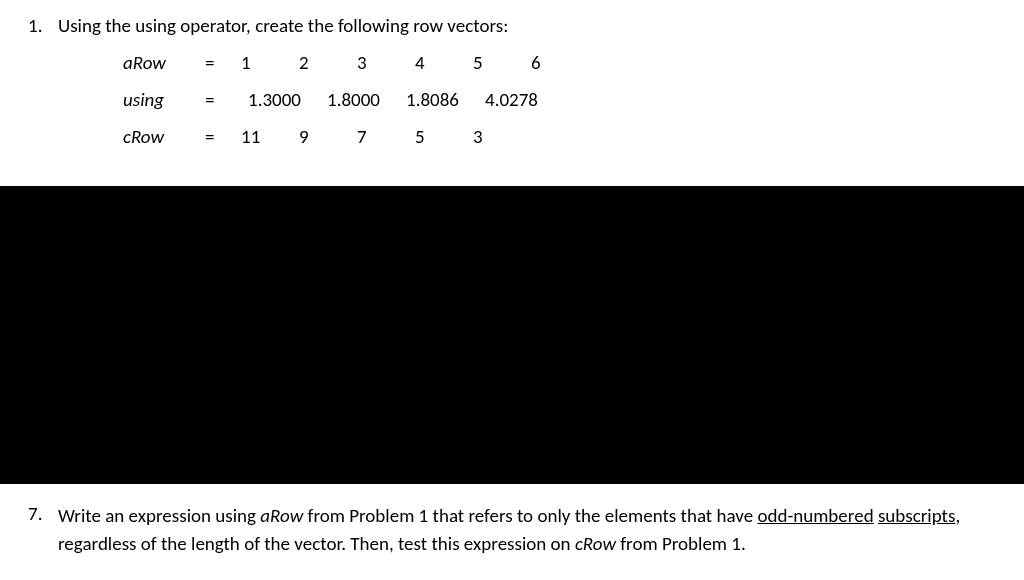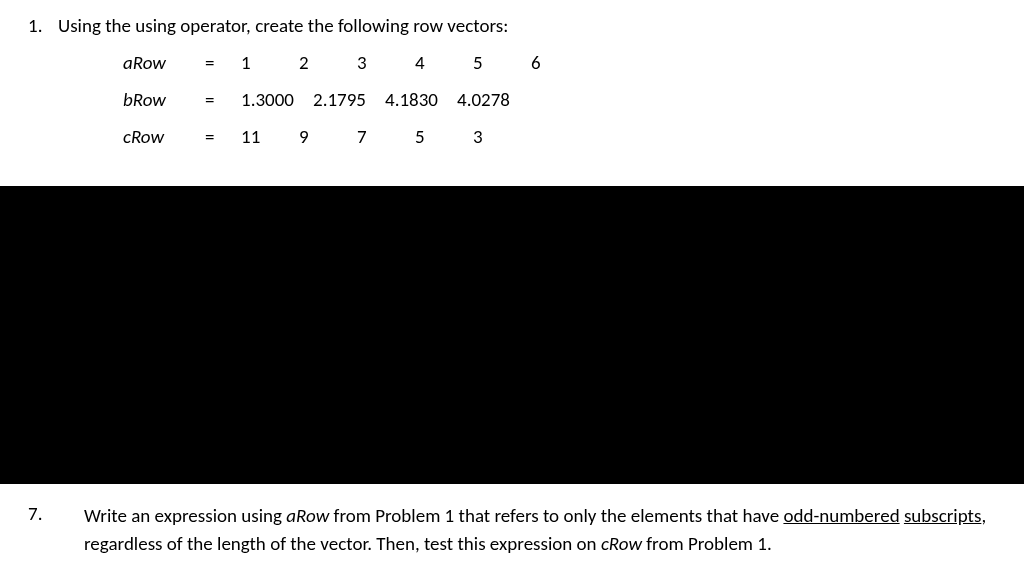--- a/index.html
+++ b/index.html
@@ -50,20 +50,21 @@
     .values {
       display: flex;
     }
     .val {
       width: 58px;
       text-align: left;
     }
     .val-wide {
       width: 72px;
       text-align: left;
+      margin-left: 7px;
     }
     .black-band {
       position: absolute;
       top: 186px;
       left: 0;
       width: 1024px;
       height: 298px;
       background: #000;
     }
     .content-bottom {
@@ -74,21 +75,20 @@
       padding: 18px 28px 12px 28px;
       background: #fff;
     }
     .problem-line-7 {
       display: flex;
       align-items: flex-start;
     }
     .problem-text-7 {
       flex: 1;
       line-height: 1.45;
-      margin-left: 26px;
     }
     .italic {
       font-style: italic;
     }
     .underline {
       text-decoration: underline;
     }
   </style>
 </head>
 <body>
@@ -106,26 +106,26 @@
       <span class="val">1</span>
       <span class="val">2</span>
       <span class="val">3</span>
       <span class="val">4</span>
       <span class="val">5</span>
       <span class="val">6</span>
     </div>
   </div>
 
   <div class="vector-row">
-    <span class="var-name">bRow</span>
+    <span class="var-name">using</span>
     <span class="equals">=</span>
     <div class="values">
       <span class="val-wide">1.3000</span>
-      <span class="val-wide">2.1795</span>
-      <span class="val-wide">4.1830</span>
+      <span class="val-wide">1.8000</span>
+      <span class="val-wide">1.8086</span>
       <span class="val-wide">4.0278</span>
     </div>
   </div>
 
   <div class="vector-row">
     <span class="var-name">cRow</span>
     <span class="equals">=</span>
     <div class="values">
       <span class="val">11</span>
       <span class="val">9</span>

